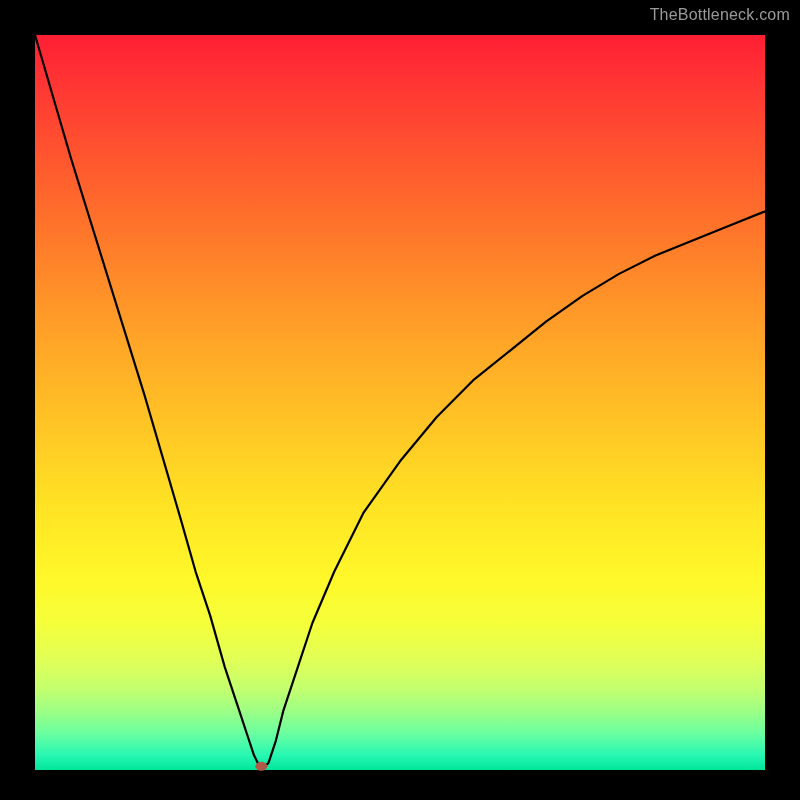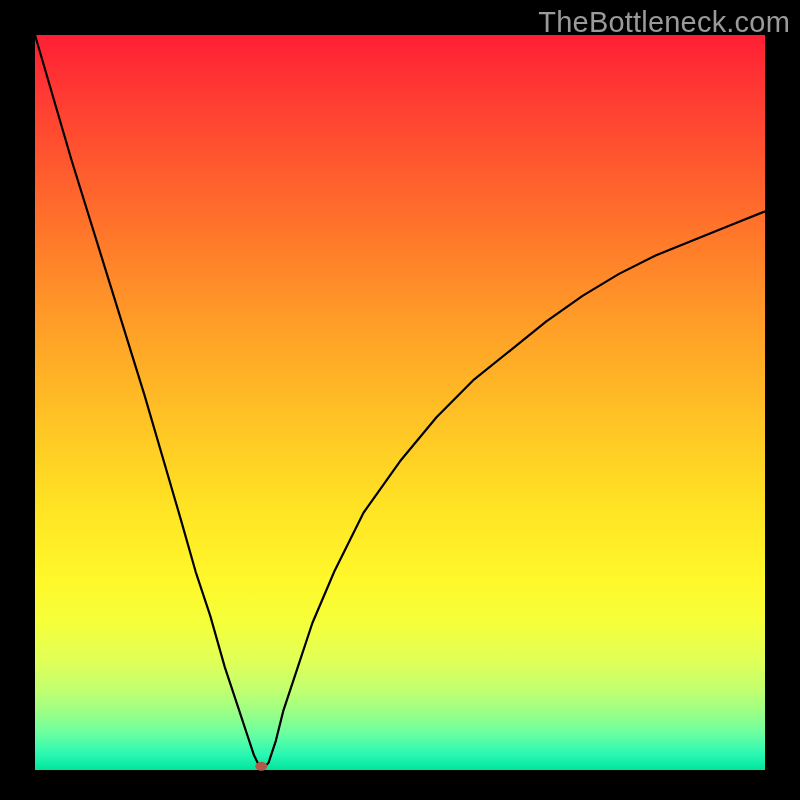--- a/index.html
+++ b/index.html
@@ -53,21 +53,21 @@
     overflow: visible;
   }
   .marker {
     fill: #b25a4a;
   }
   .watermark {
     position: absolute;
     top: 6px;
     right: 10px;
     color: #9a9a9a;
-    font-size: 29px;
+    font-size: 16px;
     letter-spacing: 0.2px;
     font-weight: 400;
     user-select: none;
   }
 </style>
 </head>
 <body>
 
 <div class="frame">
   <div class="plot">

